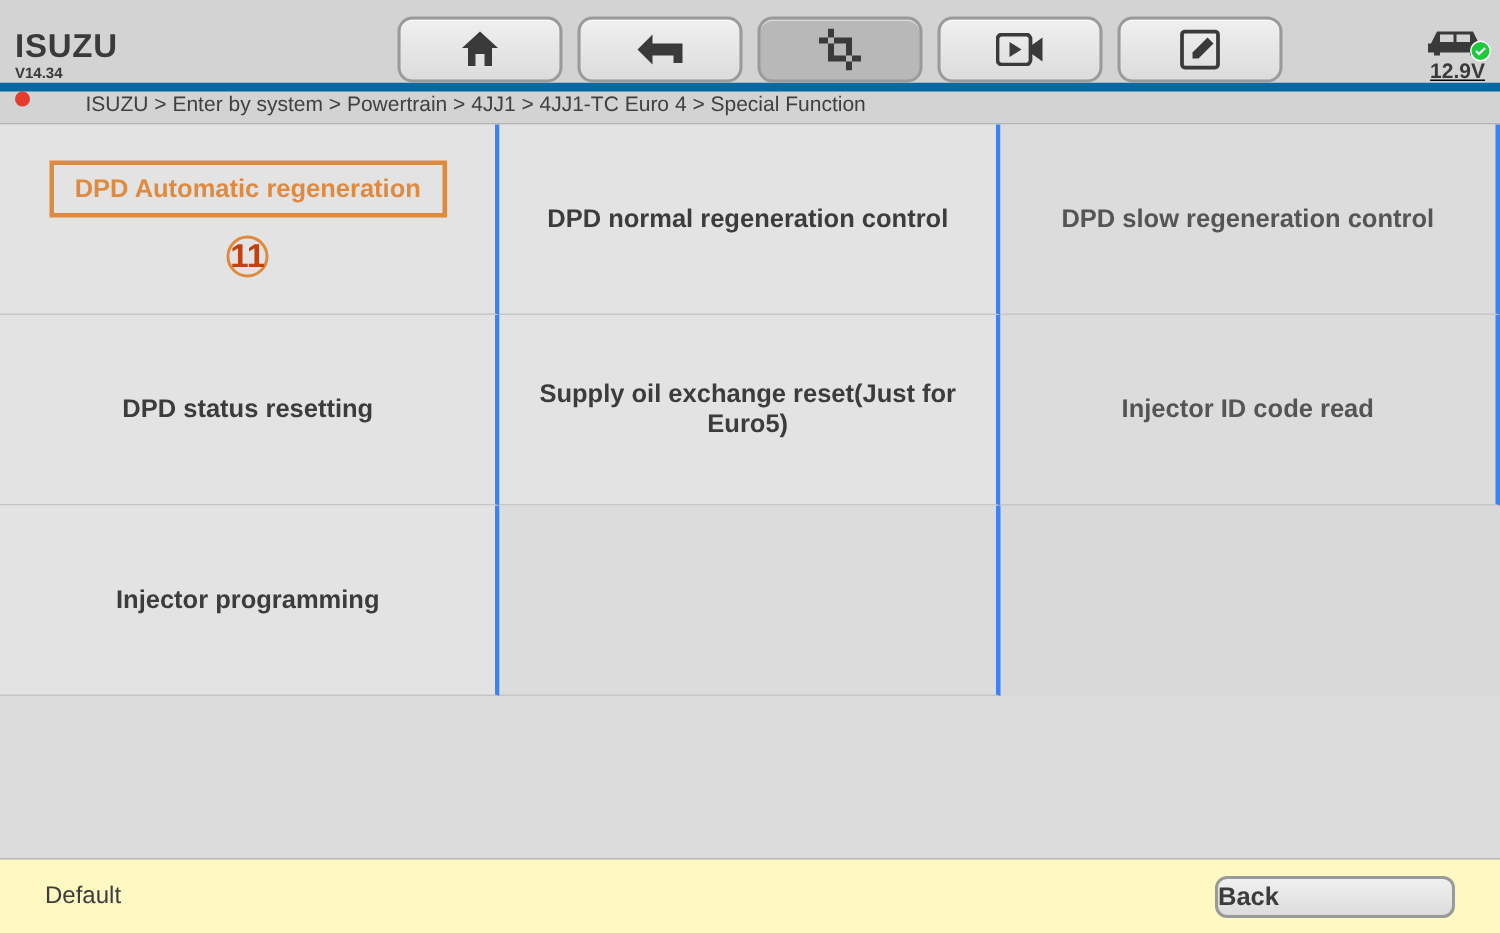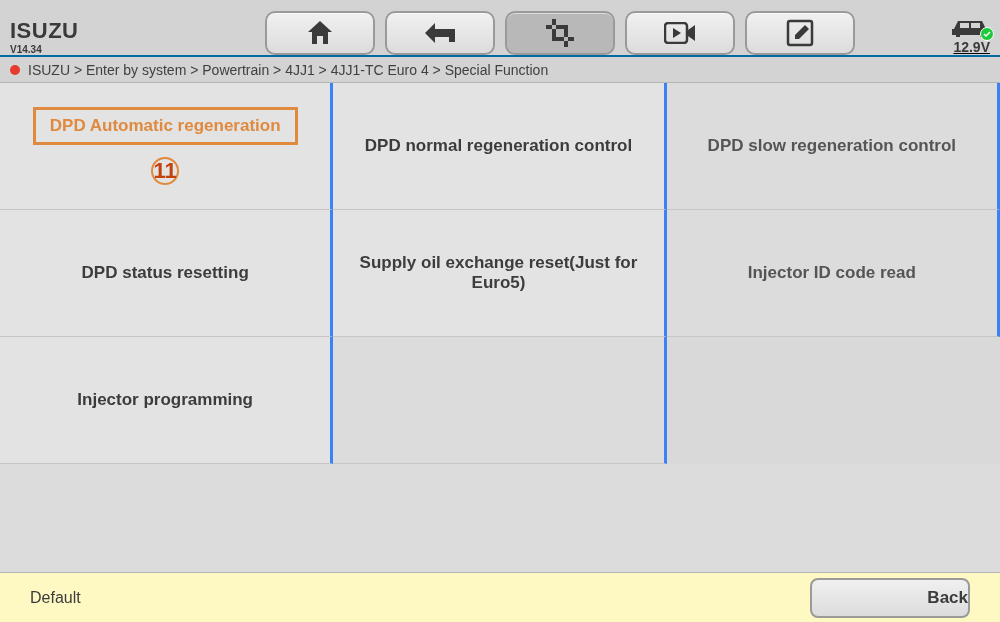--- a/index.html
+++ b/index.html
@@ -86,27 +86,27 @@
     border: 1.5px solid #fff;
   }
   .voltage {
     font-size: 14px;
     font-weight: bold;
     color: #3a3a3a;
   }
   .breadcrumb {
     height: 28px;
     background: #d3d3d3;
-    border-top: 2px solid #0369a1;
+    border-top: 6px solid #0369a1;
     border-bottom: 1px solid #b5b5b5;
     display: flex;
-    align-items: center;
     padding: 0 10px;
     font-size: 14px;
     color: #404040;
+    gap: 29px;
   }
   .red-dot {
     width: 10px;
     height: 10px;
     border-radius: 50%;
     background: #e63b2d;
     margin-right: 8px;
     flex-shrink: 0;
   }
   .grid {
@@ -171,30 +171,30 @@
     padding: 0 30px;
     gap: 20px;
   }
   .footer-label {
     font-size: 16px;
     color: #3c3c3c;
   }
   .back-btn {
     margin-left: auto;
     width: 160px;
-    height: 40px;
+    height: 28px;
     border: 2px solid #9a9a9a;
     border-radius: 8px;
     background: linear-gradient(#f0f0f0, #dcdcdc);
     font-size: 17px;
     font-weight: bold;
     color: #3c3c3c;
     display: flex;
     align-items: center;
-    justify-content: flex-end;
+    justify-content: flex-start;
   }
   svg { display: block; }
 </style>
 </head>
 <body>
 
 <div class="header">
   <div class="brand-block">
     <div class="brand-title">ISUZU</div>
     <div class="brand-version">V14.34</div>

